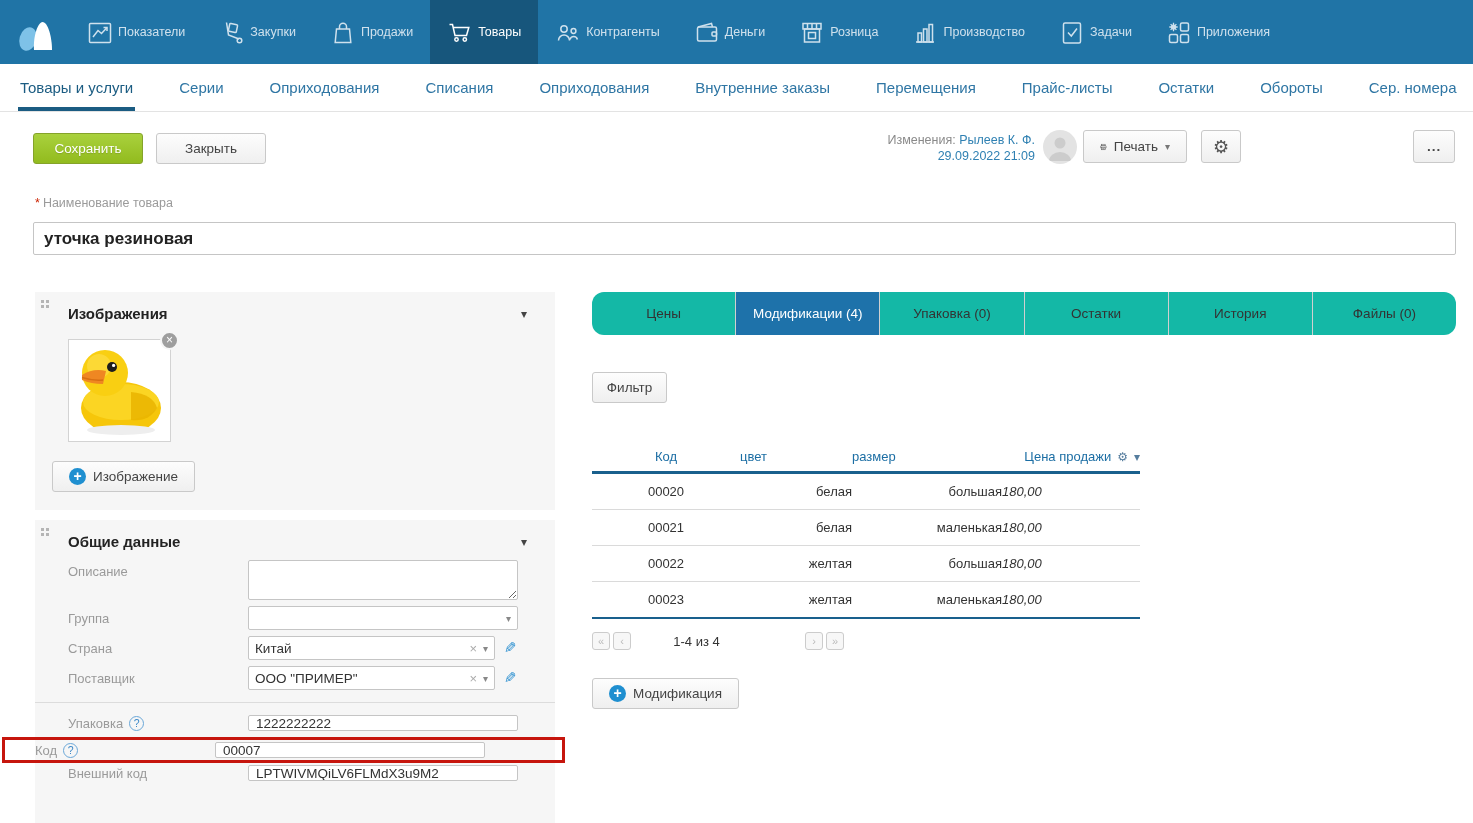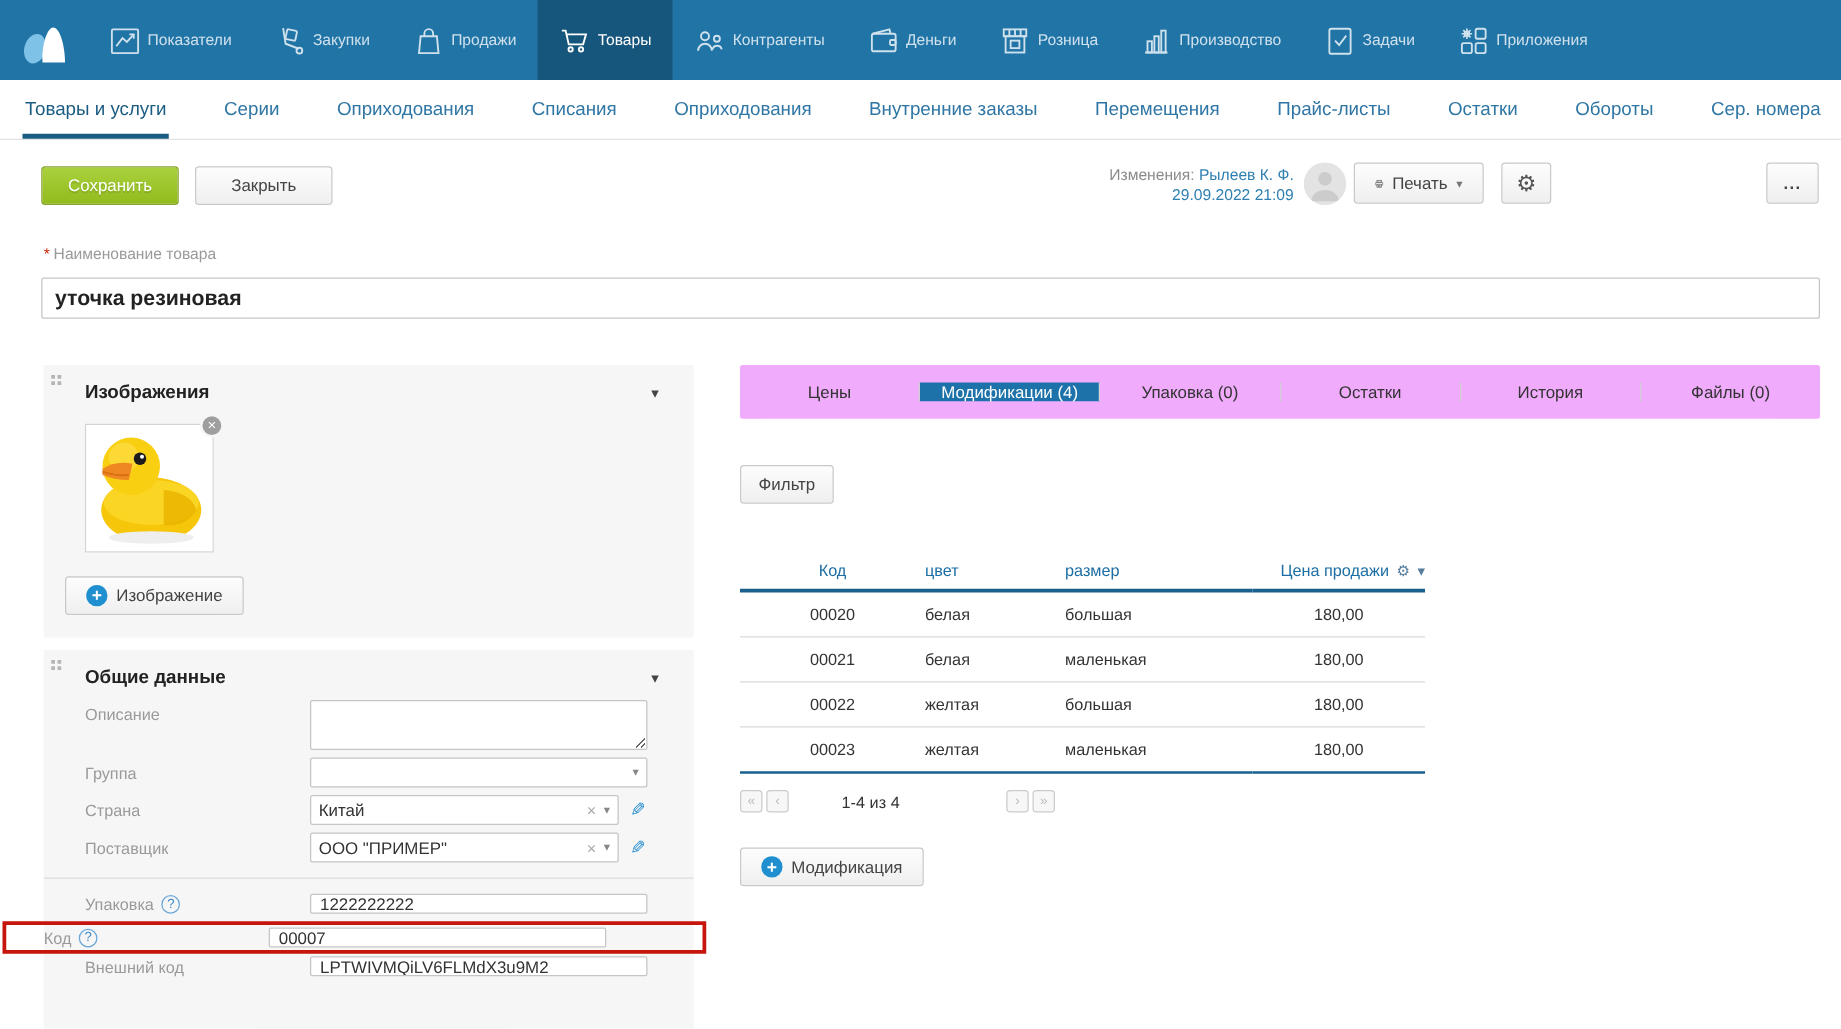--- a/index.html
+++ b/index.html
@@ -70,33 +70,33 @@
   .combo { width:247px; }
   .pencil { color:#2a8fd0; font-size:15px; margin-left:9px; cursor:pointer; transform:scaleX(-1); display:inline-block; }
   input.fcontrol { height:16px; border:1px solid #c5c5c5; border-radius:2px; font-family:"Liberation Sans",sans-serif; font-size:13.5px; color:#333; padding:0 7px; background:#fff; }
   .qmark { width:15px; height:15px; border-radius:50%; border:1px solid #6aa7d8; color:#3a87c8; font-size:10.5px; line-height:13px; text-align:center; flex:none; cursor:pointer; }
   .panel-divider { height:1px; background:#dcdcdc; margin:12px 0 12px 0; }
   .row-highlight { border:3px solid #c6150d; margin:2px -10px 2px 0; padding:2px 7px 2px 30px; margin-left:-33px; padding-left:30px; }
   .row-highlight .flabel { width:180px; }
 
   
   .right-col { position:absolute; left:592px; top:292px; width:864px; }
-  .tabs { display:flex; height:43px; background:#f0abfc; border-radius:2px; overflow:hidden;align-items:center; }
+  .tabs { display:flex; height:43px; background:#14b8a6; border-radius:12px; overflow:hidden; }
   .tab { flex:1; display:flex; align-items:center; justify-content:center; font-size:13.5px; color:#333; border-right:1px solid #d0d0d0; cursor:pointer; }
   .tab:last-child { border-right:none; }
   .tab.active { background:#1e72aa; color:#fff; }
   .btn-filter { margin-top:37px; width:75px; }
   table.mods { margin-top:42px; width:548px; border-collapse:collapse; table-layout:fixed; font-size:13px; }
   table.mods col.c-code { width:148px; } table.mods col.c-color { width:112px; } table.mods col.c-size { width:150px; } table.mods col.c-price { width:138px; }
   table.mods th { font-weight:400; color:#1c6ea4; padding:4px 0 7px 0; border-bottom:3px solid #19608d; }
   table.mods th.t-code { text-align:center; } table.mods th.t-color, table.mods th.t-size { text-align:left; }
   table.mods th.t-price { text-align:right; white-space:nowrap; }
   .th-gear { color:#567d9e; font-size:12px; margin-left:6px; cursor:pointer; }
-  table.mods td { padding:10px 0; border-bottom:1px solid #dadada; color:#333; cursor:pointer; }
-  table.mods td.t-code { text-align:center; } table.mods td.t-price { text-align:center; }
+  table.mods td { padding:10px 0; border-bottom:1px solid #dadada; color:#333; cursor:pointer;text-align:right; }
+  table.mods td.t-code { text-align:center; } table.mods td.t-price { text-align:left;font-style:italic; }
   table.mods tr:last-child td { border-bottom:2px solid #19608d; }
   .pager { margin-top:13px; display:flex; align-items:center; gap:3px; }
   .pg-btn { width:18px; height:18px; border:1px solid #ccc; border-radius:3px; background:#f7f7f7; color:#bbb; font-size:11px; display:flex; align-items:center; justify-content:center; cursor:default; }
   .pg-info { width:125px; text-align:center; font-size:13px; color:#333; }
   .pg-gap { width:40px; }
   .btn-add-mod { margin-top:28px; }
 </style>
 </head>
 <body>
 

